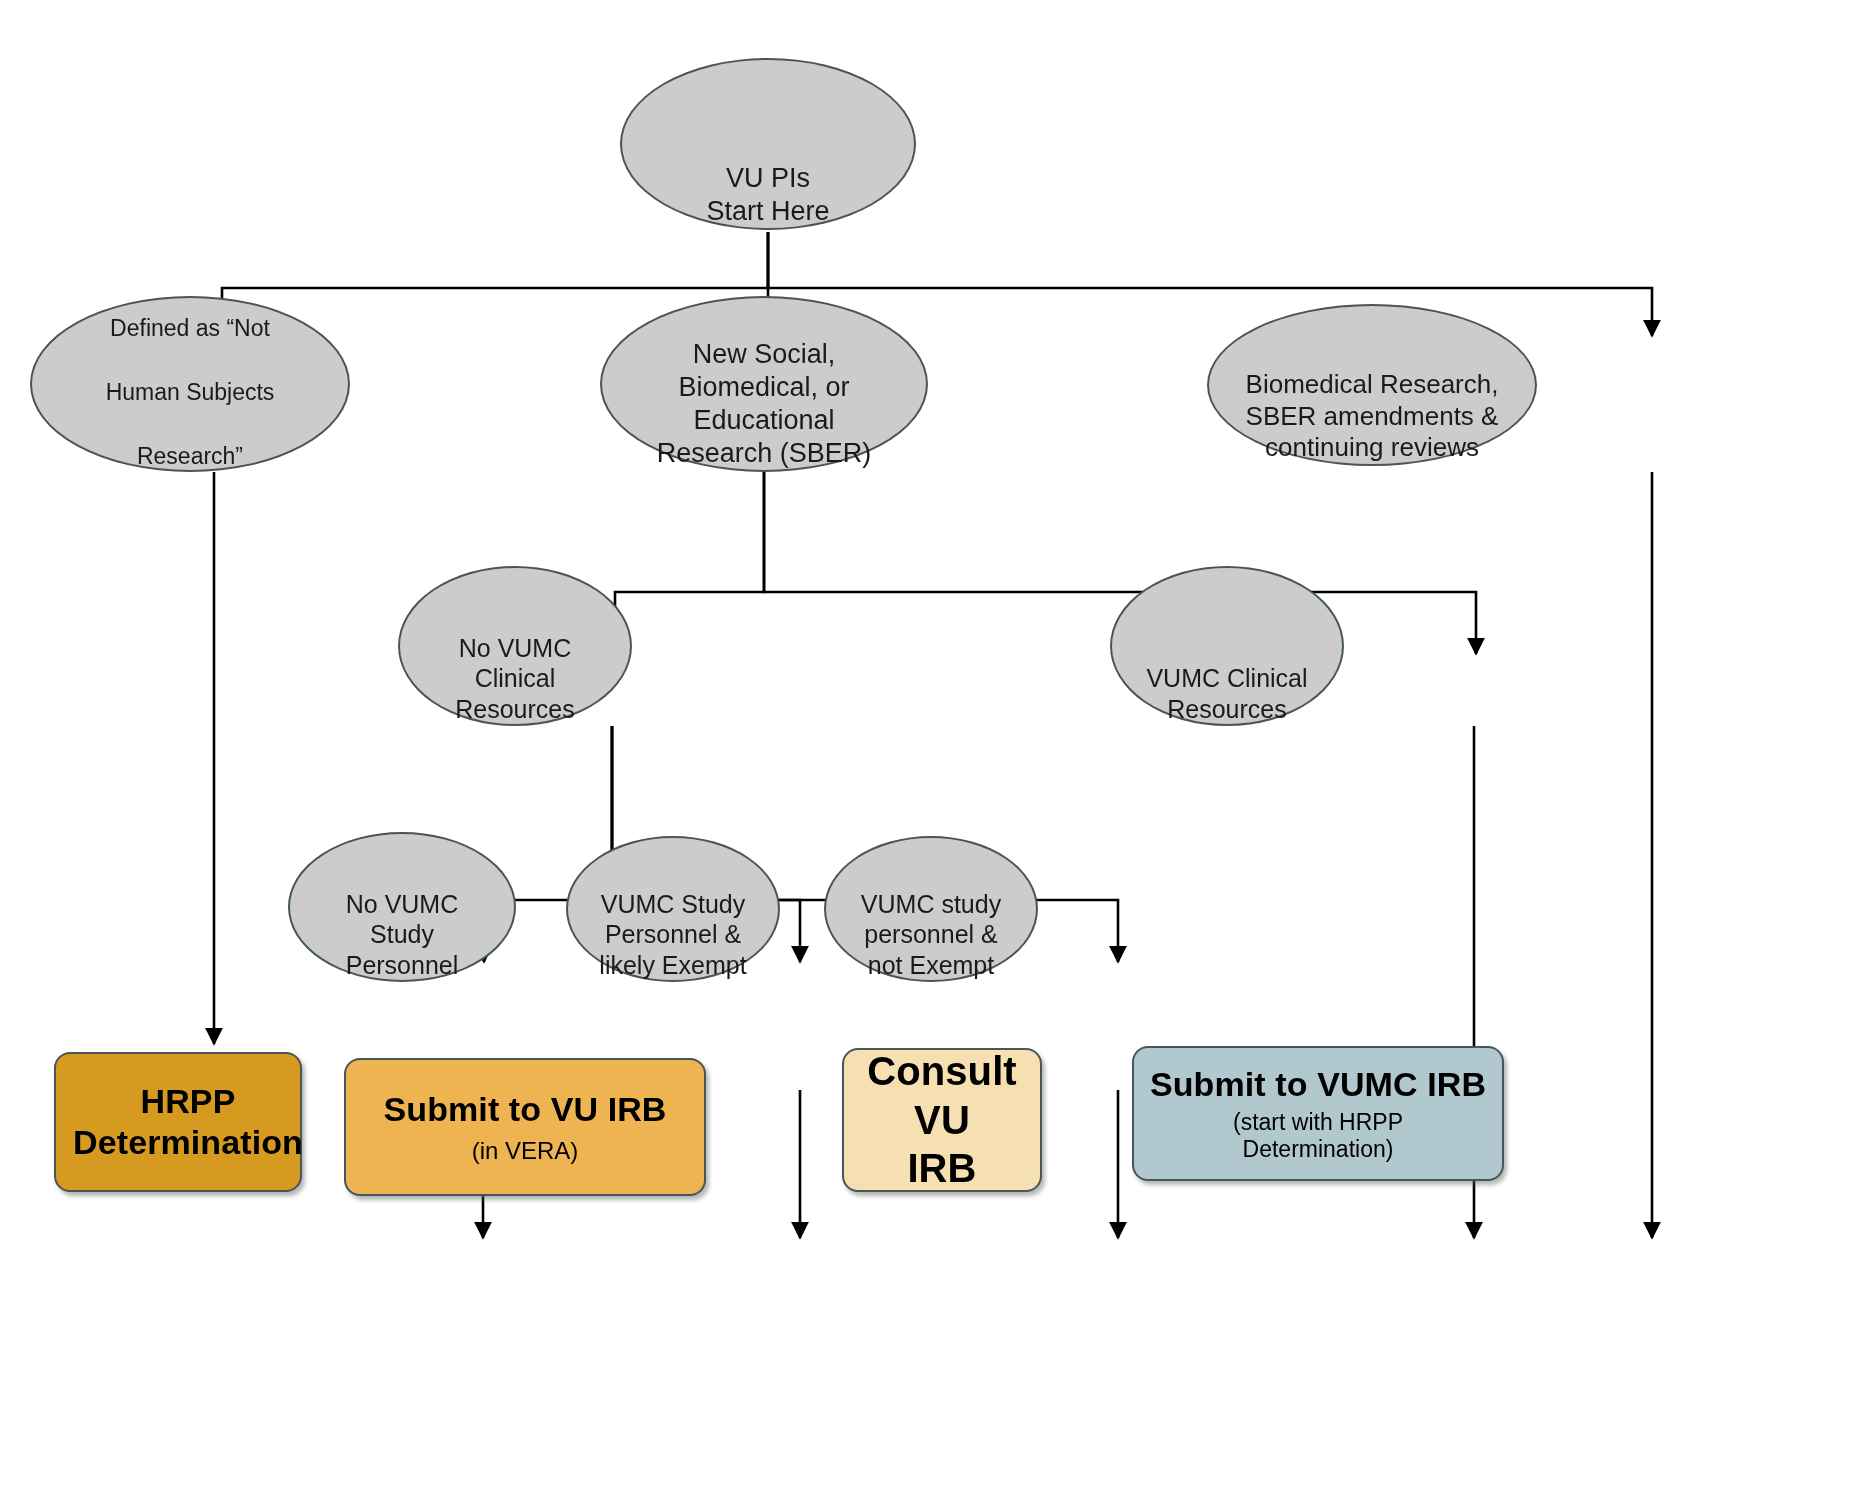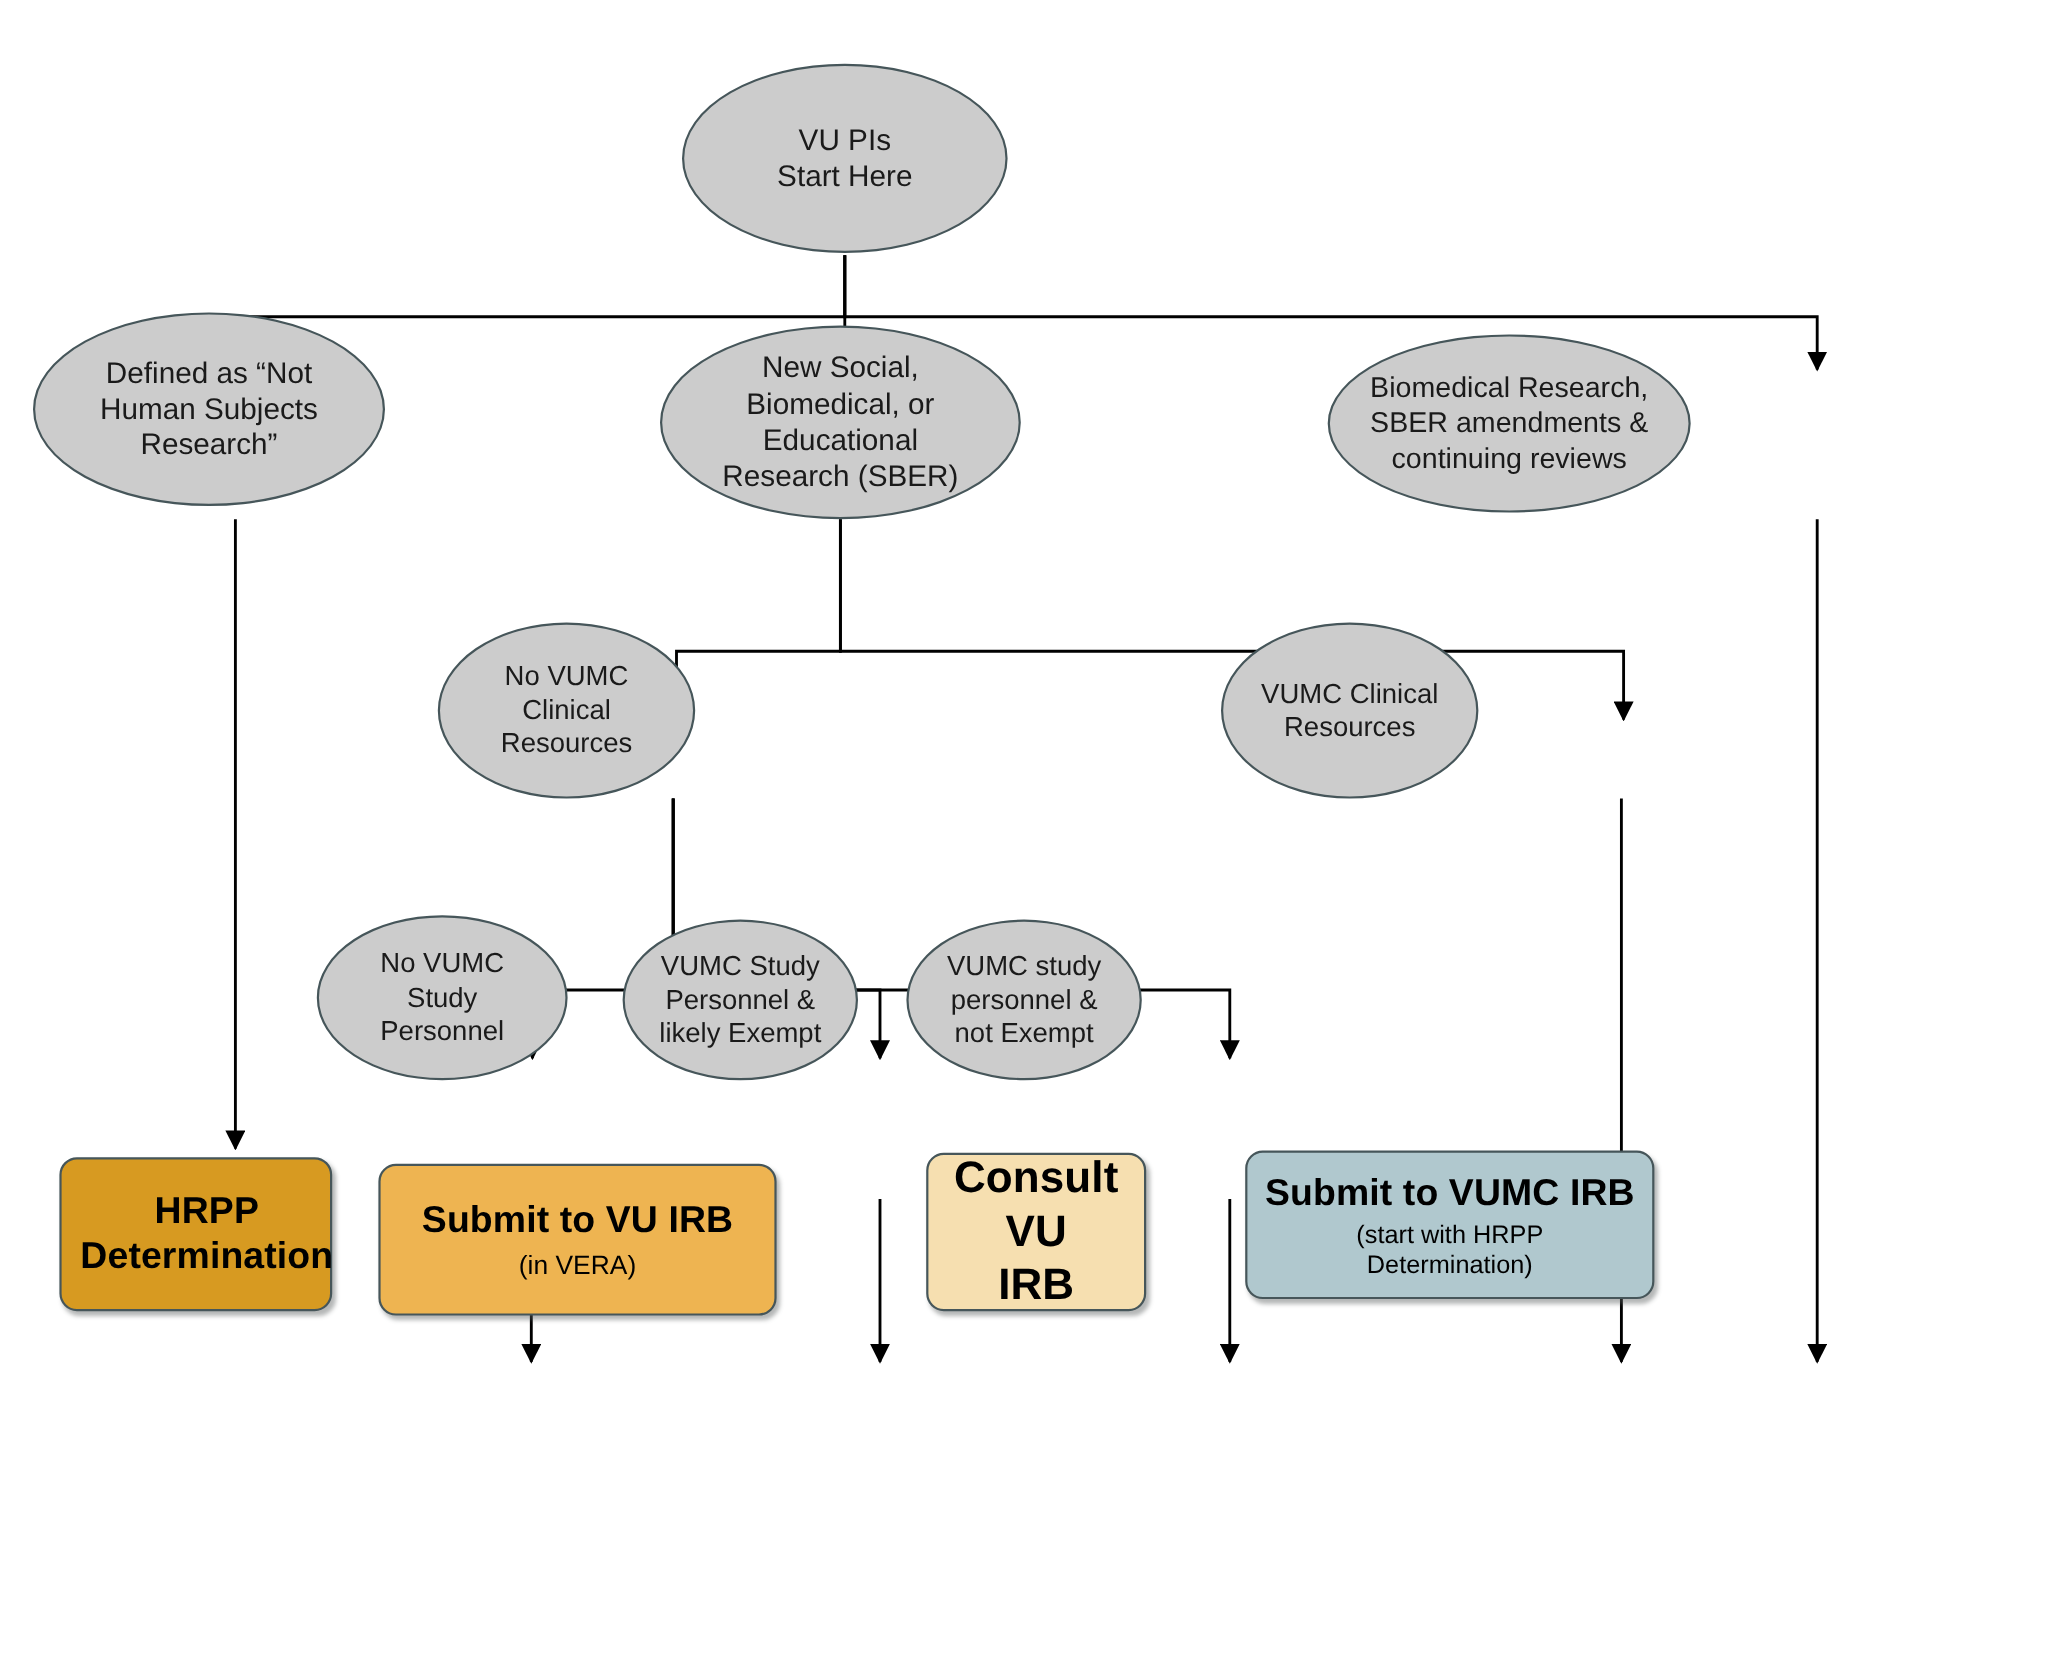--- a/index.html
+++ b/index.html
@@ -34,37 +34,38 @@
     align-items: center;
     justify-content: center;
     text-align: center;
     line-height: 1.22;
   }
   .ellipse {
     border: 2.5px solid #46565a;
     border-radius: 50%;
     background: #cccccc;
     color: #1a1a1a;
+    justify-content: flex-end;
   }
   .ellipse .line { display: block; }
   .boxnode {
     border: 2.5px solid #46565a;
     border-radius: 16px;
     color: #000000;
     box-shadow: 3px 4px 4px rgba(90,95,95,0.45);
   }
   .box-main {
     font-weight: 700;
     letter-spacing: 0.1px;
   }
   .box-sub {
     font-weight: 400;
   }
   .n-start { left: 620px; top: 58px; width: 296px; height: 172px; font-size: 27px; }
-  .n-nhsr  { left: 30px;  top: 284px; width: 320px; height: 176px; font-size: 27px; }
+  .n-nhsr  { left: 30px;  top: 296px; width: 320px; height: 176px; font-size: 23px; gap: 36px; }
   .n-sber  { left: 600px; top: 296px; width: 328px; height: 176px; font-size: 27px; }
   .n-biomed{ left: 1207px;top: 304px; width: 330px; height: 162px; font-size: 26px; }
   .n-novumcres { left: 398px; top: 566px; width: 234px; height: 160px; font-size: 25px; }
   .n-vumcres   { left: 1110px;top: 566px; width: 234px; height: 160px; font-size: 25px; }
   .n-nosp  { left: 288px; top: 832px; width: 228px; height: 150px; font-size: 25px; }
   .n-exempt{ left: 566px; top: 836px; width: 214px; height: 146px; font-size: 25px; }
   .n-notexempt { left: 824px; top: 836px; width: 214px; height: 146px; font-size: 25px; }
 
   .b-hrpp  { left: 54px;  top: 1052px; width: 248px; height: 140px; background: #d79a21; padding-left: 20px; }
   .b-vuirb { left: 344px; top: 1058px; width: 362px; height: 138px; background: #eeb451; }

